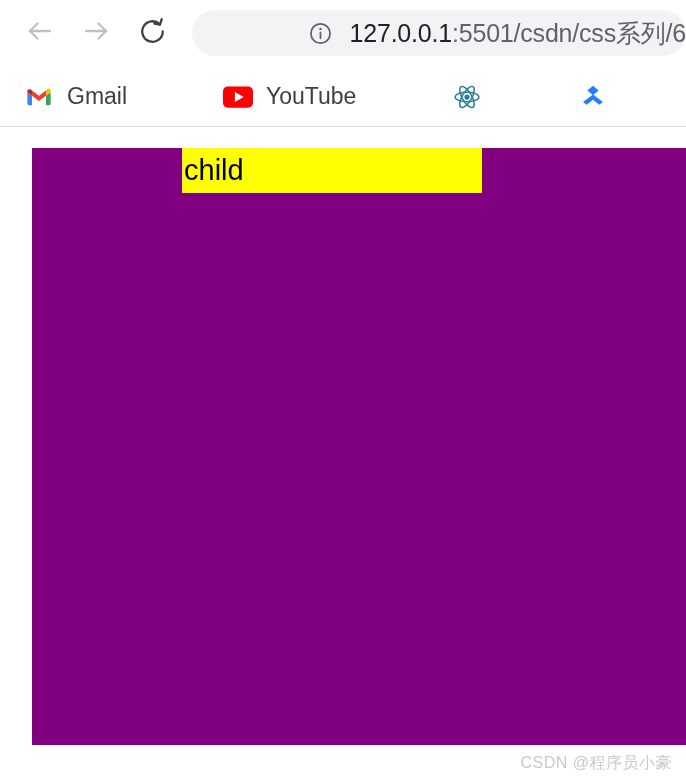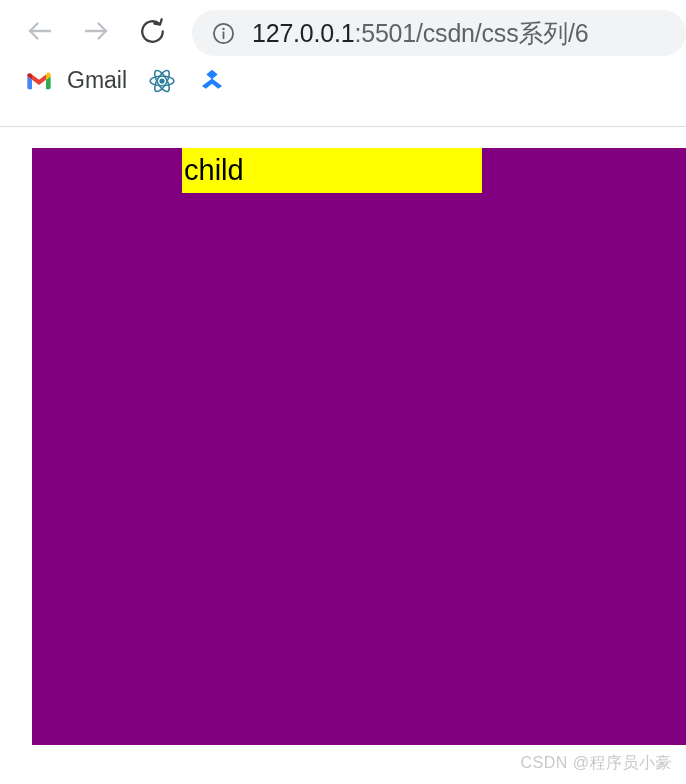--- a/index.html
+++ b/index.html
@@ -50,20 +50,21 @@
     margin-left: 18px;
     height: 46px;
     flex: 1 1 auto;
     background: #f1f3f4;
     border-radius: 23px;
     display: flex;
     align-items: center;
     padding-left: 18px;
     overflow: hidden;
     white-space: nowrap;
+    justify-content: flex-end;
   }
   .info-icon {
     flex: 0 0 auto;
     width: 26px;
     height: 26px;
     display: flex;
     align-items: center;
     justify-content: center;
   }
   .omnibox-url {
@@ -72,27 +73,28 @@
     color: #5f6368;
     letter-spacing: -0.2px;
     white-space: nowrap;
     overflow: hidden;
   }
   .omnibox-url .host { color: #202124; }
 
   
   .bookmarks-bar {
     position: absolute;
-    left: 0; top: 50px;
+    left: 0; top: 66px;
     width: 618px;
     height: 61px;
     display: flex;
     align-items: center;
     white-space: nowrap;
     overflow: hidden;
+    justify-content: space-between;
   }
   .bookmark {
     display: flex;
     align-items: center;
     height: 40px;
     padding: 0 10px;
     border-radius: 6px;
     flex: 0 0 auto;
   }
   .bookmark:first-child { margin-left: 14px; }
@@ -219,20 +221,29 @@
           <path fill="#4285f4" d="M6 38h6V22L4 16v19a3 3 0 0 0 2 3z"></path>
           <path fill="#34a853" d="M36 38h6a3 3 0 0 0 2-3V16l-8 6v16z"></path>
           <path fill="#fbbc05" d="M36 13v9l8-6v-2.5c0-3.2-3.7-5-6.2-3.1L36 13z"></path>
           <path fill="#ea4335" d="M12 22v-9l12 9 12-9v9l-12 9-12-9z"></path>
           <path fill="#c5221f" d="M4 13.5V16l8 6v-9l-1.8-1.6C7.7 9.5 4 11.3 4 13.5z"></path>
         </svg>
       </span>
       <span class="bookmark-label">Gmail</span>
     </div>
 
+    <div class="bookmark">
+      <span class="bookmark-icon">
+        <svg width="30" height="30" viewBox="0 0 48 34">
+          <rect x="0" y="0" width="48" height="34" rx="8" fill="#ff0000"></rect>
+          <polygon points="19,9 33,17 19,25" fill="#ffffff"></polygon>
+        </svg>
+      </span>
+      <span class="bookmark-label">YouTube</span>
+    </div>
 
     <div class="bookmark">
       <span class="bookmark-icon">
         <svg width="30" height="30" viewBox="0 0 48 48">
           <g fill="none" stroke="#2d7d9a" stroke-width="2.4">
             <ellipse cx="24" cy="24" rx="19" ry="7.6"></ellipse>
             <ellipse cx="24" cy="24" rx="19" ry="7.6" transform="rotate(60 24 24)"></ellipse>
             <ellipse cx="24" cy="24" rx="19" ry="7.6" transform="rotate(120 24 24)"></ellipse>
           </g>
           <circle cx="24" cy="24" r="4.2" fill="#2d7d9a"></circle>

